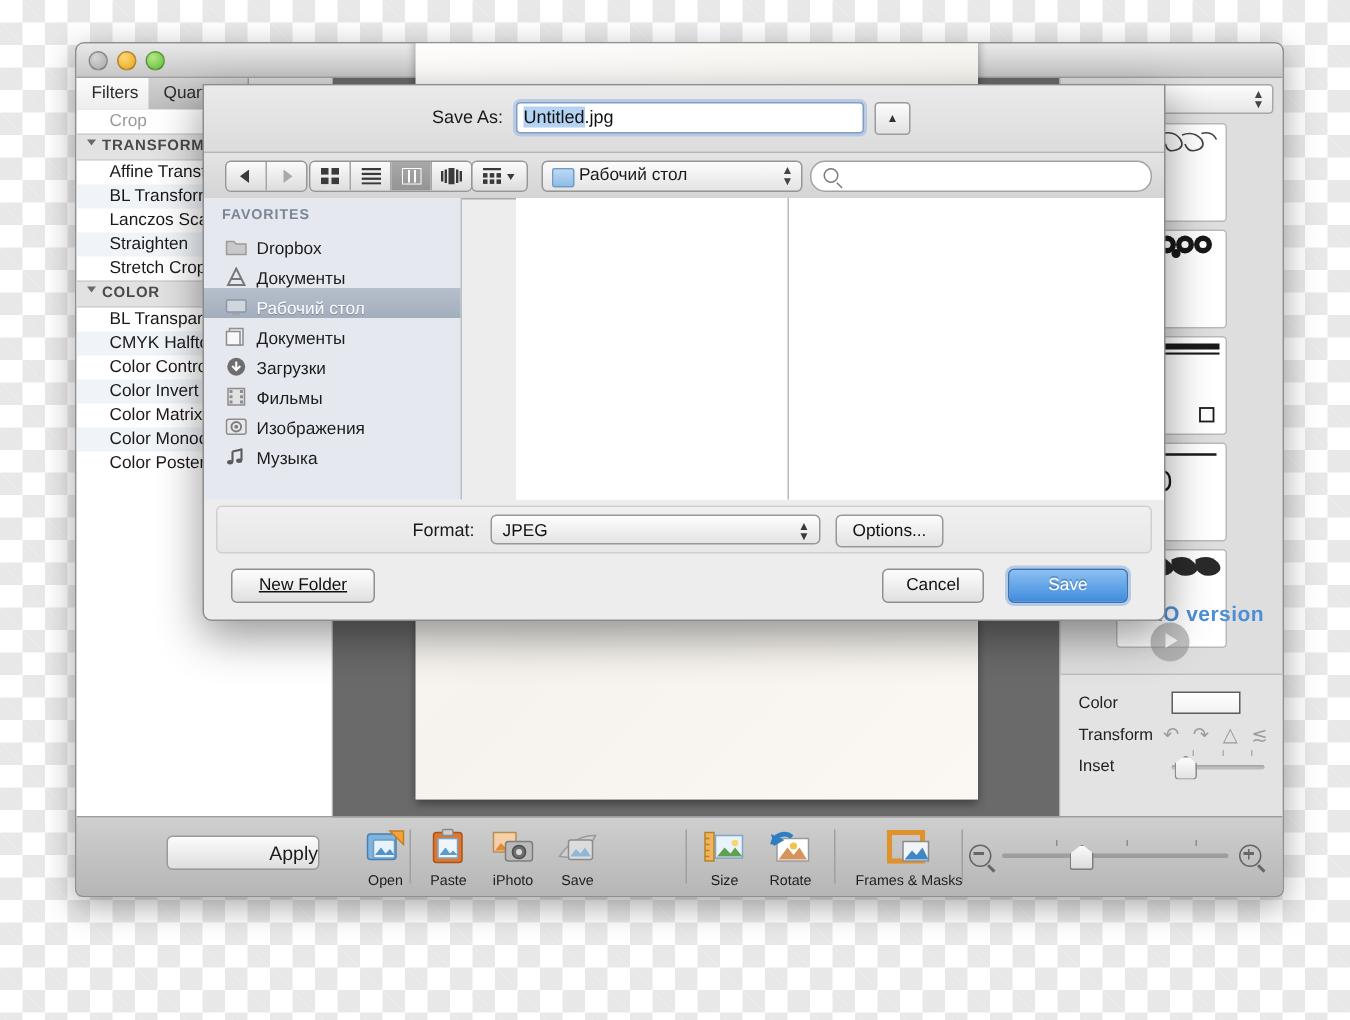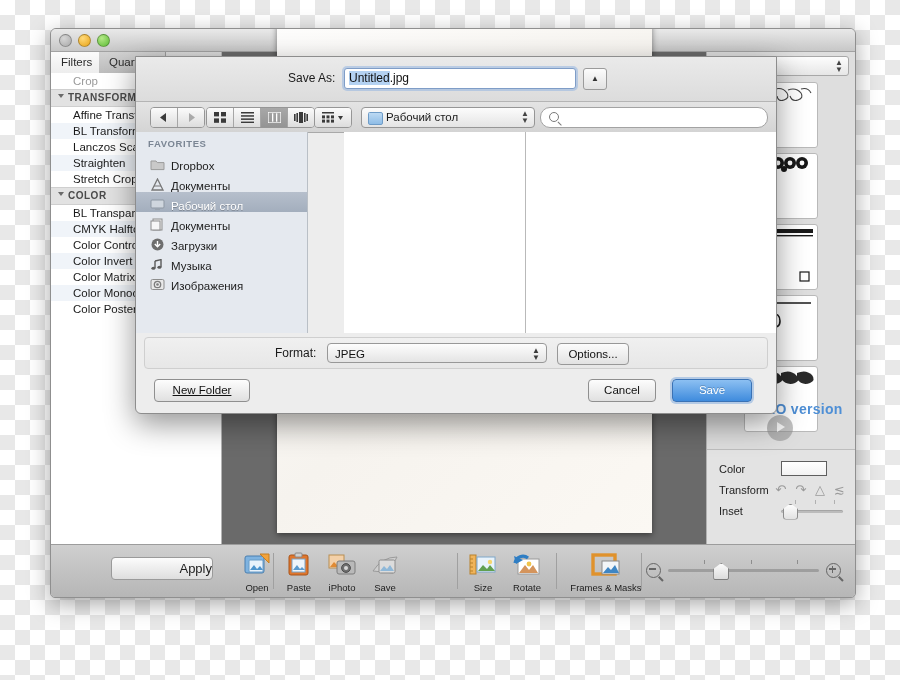--- a/index.html
+++ b/index.html
@@ -614,35 +614,49 @@
             </div>
             <div class="fav-item">
               <span class="fav-ico"><svg width="15" height="13">
                   <circle cx="7.5" cy="6.5" r="6" fill="#6e6e6e"></circle>
                   <path d="M7.5 3v4.5M4.8 6l2.7 2.7L10.2 6" stroke="#fff" stroke-width="1.4" fill="none"></path>
                 </svg></span>
               <span>Загрузки</span>
             </div>
             <div class="fav-item">
               <span class="fav-ico"><svg width="15" height="13">
+                  <rect x="2" y="1" width="11" height="11" fill="#e2e2e2" stroke="#8d8d8d"></rect>
+                  <g fill="#8d8d8d">
+                    <rect x="3" y="2" width="2" height="2"></rect>
+                    <rect x="3" y="5.5" width="2" height="2"></rect>
+                    <rect x="3" y="9" width="2" height="2"></rect>
+                    <rect x="10" y="2" width="2" height="2"></rect>
+                    <rect x="10" y="5.5" width="2" height="2"></rect>
+                    <rect x="10" y="9" width="2" height="2"></rect>
+                  </g>
+                </svg></span>
+              <span>Фильмы</span>
+            </div>
+            <div class="fav-item">
+              <span class="fav-ico"><svg width="15" height="13">
+                  <rect x="1" y="1.5" width="13" height="10" rx="1.5" fill="#e8e8e8" stroke="#8d8d8d"></rect>
+                  <circle cx="7.5" cy="6.5" r="3.2" fill="none" stroke="#7d7d7d" stroke-width="1.3"></circle>
+                  <circle cx="7.5" cy="6.5" r="1.3" fill="#7d7d7d"></circle>
+                </svg></span>
+              <span>Изображения</span>
+            </div>
+            <div class="fav-item">
+              <span class="fav-ico"><svg width="15" height="13">
                   <path d="M11 1v8" stroke="#5a5a5a" stroke-width="1.4" fill="none"></path>
                   <path d="M5 3v7" stroke="#5a5a5a" stroke-width="1.4" fill="none"></path>
                   <path d="M5 3 L11 1.6" stroke="#5a5a5a" stroke-width="1.4" fill="none"></path>
                   <ellipse cx="3.4" cy="10.2" rx="2" ry="1.5" fill="#5a5a5a"></ellipse>
                   <ellipse cx="9.4" cy="9.2" rx="2" ry="1.5" fill="#5a5a5a"></ellipse>
                 </svg></span>
               <span>Музыка</span>
-            </div>
-            <div class="fav-item">
-              <span class="fav-ico"><svg width="15" height="13">
-                  <rect x="1" y="1.5" width="13" height="10" rx="1.5" fill="#e8e8e8" stroke="#8d8d8d"></rect>
-                  <circle cx="7.5" cy="6.5" r="3.2" fill="none" stroke="#7d7d7d" stroke-width="1.3"></circle>
-                  <circle cx="7.5" cy="6.5" r="1.3" fill="#7d7d7d"></circle>
-                </svg></span>
-              <span>Изображения</span>
             </div>
           </div>
       </div>
       <div class="cols">
         <div class="col"></div>
         <div class="col wide"></div>
       </div>
     </div>
 
     <div class="fmt-row">

